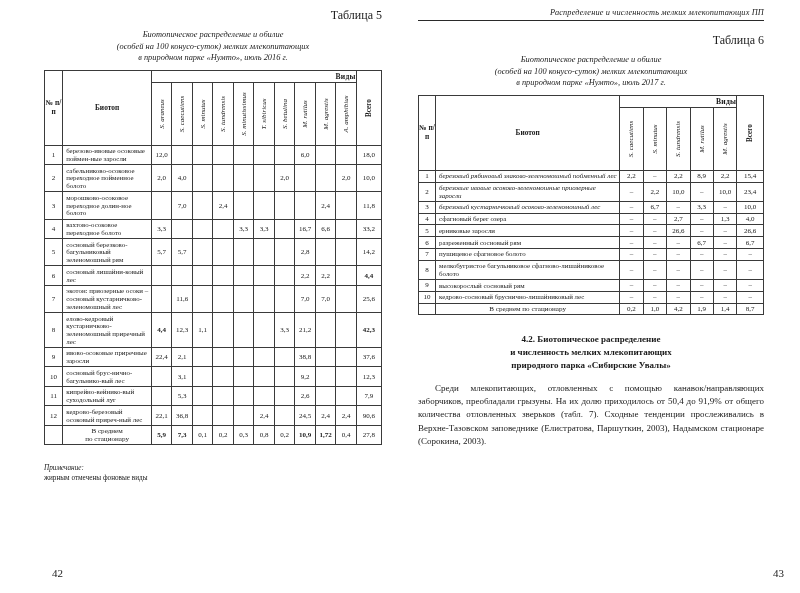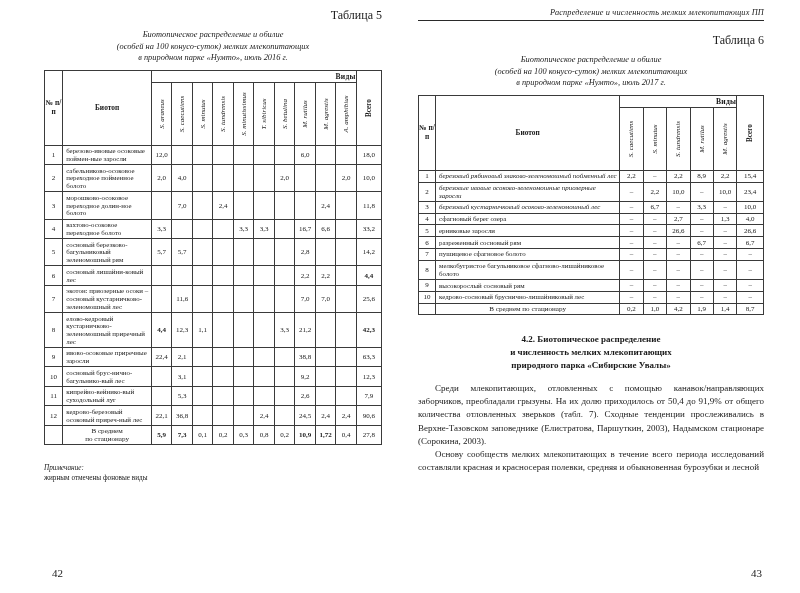--- a/index.html
+++ b/index.html
@@ -137,21 +137,21 @@
     hyphens: manual;
   }
 
   
   .folio {
     position: absolute;
     bottom: 14px;
     font-size: 11px;
   }
   .folio-left  { left: 52px; }
-  .folio-right { right: 38px; }
+  .folio-right { right: 16px; }
 </style>
 </head>
 <body>
 
 <div class="page">
 
   <div class="col col-left">
 
 
     <div class="tbl-num">Таблица 5</div>
@@ -348,21 +348,21 @@
             <td class="num">22,4</td>
             <td class="num">2,1</td>
             <td class="num"></td>
             <td class="num"></td>
             <td class="num"></td>
             <td class="num"></td>
             <td class="num"></td>
             <td class="num">38,8</td>
             <td class="num"></td>
             <td class="num"></td>
-            <td class="num">63,3</td>
+            <td class="num">37,6</td>
           </tr>
           <tr>
             <td class="idx">10</td>
             <td class="biotop">сосновый брус-нично-багульнико-вый лес</td>
             <td class="num"></td>
             <td class="num">3,1</td>
             <td class="num"></td>
             <td class="num"></td>
             <td class="num"></td>
             <td class="num"></td>
@@ -596,17 +596,16 @@
         </tbody>
     </table>
 
     <div class="sec-head">
       <div>4.2. Биотопическое распределение</div>
       <div>и численность мелких млекопитающих</div>
       <div>природного парка «Сибирские Увалы»</div>
     </div>
 
     <p class="para">Среди млекопитающих, отловленных с помощью канавок/направляющих заборчиков, преобладали грызуны. На их долю приходилось от 50,4 до 91,9% от общего количества отловленных зверьков (табл. 7). Сходные тенденции прослеживались в Верхне-Тазовском заповеднике (Елистратова, Паршуткин, 2003), Надымском стационаре (Сорокина, 2003).</p>
-    <p class="para">Основу сообществ мелких млекопитающих в течение всего периода исследований составляли красная и красносерая полевки, средняя и обыкновенная бурозубки и лесной</p>
 
     <div class="folio folio-right">43</div>
   </div>
 </div>
 
 </body></html>

